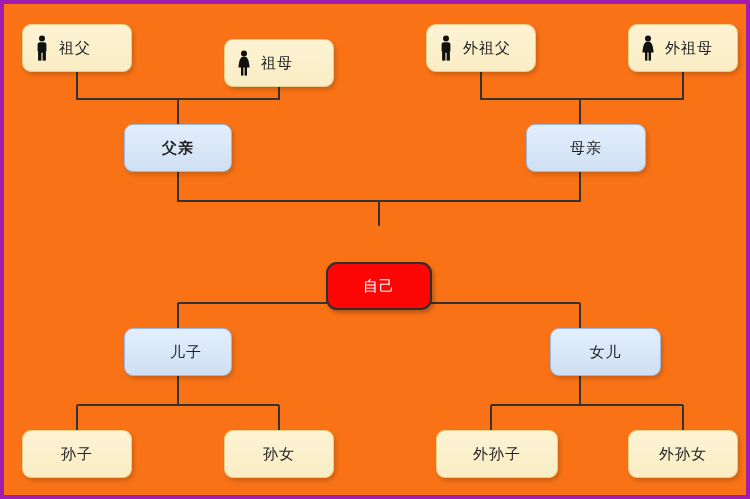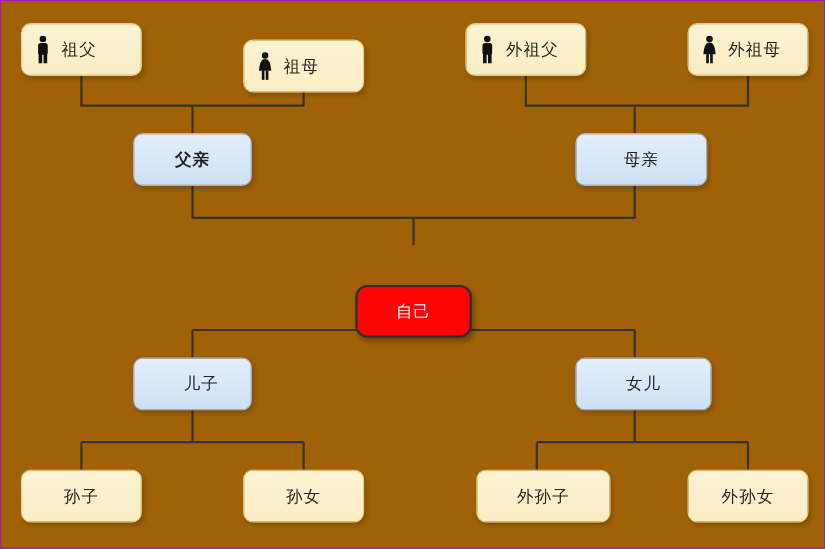--- a/index.html
+++ b/index.html
@@ -7,22 +7,22 @@
     padding: 0;
     background: #ffffff;
   }
   body {
     font-family: "DejaVu Sans", "Liberation Sans", sans-serif;
   }
   #canvas {
     position: relative;
     width: 750px;
     height: 499px;
-    background: #a16207;
-    border: 1px solid #a21caf;
+    background: #f97316;
+    border: 4px solid #a21caf;
     box-sizing: border-box;
     overflow: hidden;
   }
   #edge-layer {
     position: absolute;
     left: 0;
     top: 0;
     width: 750px;
     height: 499px;
   }
@@ -129,21 +129,21 @@
       <svg viewBox="0 0 14 26" width="14" height="26">
           <circle cx="7" cy="3.4" r="3" fill="#111"></circle>
           <path d="M7 6.6 C10.2 6.6 11.9 9.4 12.6 17.4 L1.4 17.4 C2.1 9.4 3.8 6.6 7 6.6 Z" fill="#111"></path>
           <rect x="4.0" y="17.0" width="2.4" height="8.6" fill="#111"></rect>
           <rect x="7.6" y="17.0" width="2.4" height="8.6" fill="#111"></rect>
         </svg>
     </span>
     <span class="label">祖母</span>
   </div>
 
-  <div class="node yellow with-icon" style="left: 422px; top: 20px; width: 110px; height: 48px;">
+  <div class="node yellow with-icon" style="left: 422px; top: 20px; width: 110px; height: 48px; border-radius: 10px;">
     <span class="gender-icon">
       <svg viewBox="0 0 14 26" width="14" height="26">
           <circle cx="7" cy="3.4" r="3" fill="#111"></circle>
           <rect x="2.6" y="7.2" width="8.8" height="10.6" rx="2.4" fill="#111"></rect>
           <rect x="3.1" y="16.4" width="3.3" height="9.2" fill="#111"></rect>
           <rect x="7.6" y="16.4" width="3.3" height="9.2" fill="#111"></rect>
         </svg>
     </span>
     <span class="label">外祖父</span>
   </div>
@@ -167,21 +167,21 @@
     <span class="label">母亲</span>
   </div>
 
   <div class="node red" style="left: 322px; top: 222px; width: 106px; height: 48px;">
     <span class="label">自己</span>
   </div>
 
   <div class="node blue" style="left: 120px; top: 324px; width: 108px; height: 48px; padding-left: 16px;">
     <span class="label">儿子</span>
   </div>
-  <div class="node blue" style="left: 522px; top: 324px; width: 124px; height: 48px; text-align: right;">
+  <div class="node blue" style="left: 546px; top: 324px; width: 111px; height: 48px; text-align: right;">
     <span class="label">女儿</span>
   </div>
 
   <div class="node yellow" style="left: 18px; top: 426px; width: 110px; height: 48px;">
     <span class="label">孙子</span>
   </div>
   <div class="node yellow" style="left: 220px; top: 426px; width: 110px; height: 48px;">
     <span class="label">孙女</span>
   </div>
   <div class="node yellow" style="left: 432px; top: 426px; width: 122px; height: 48px;">

